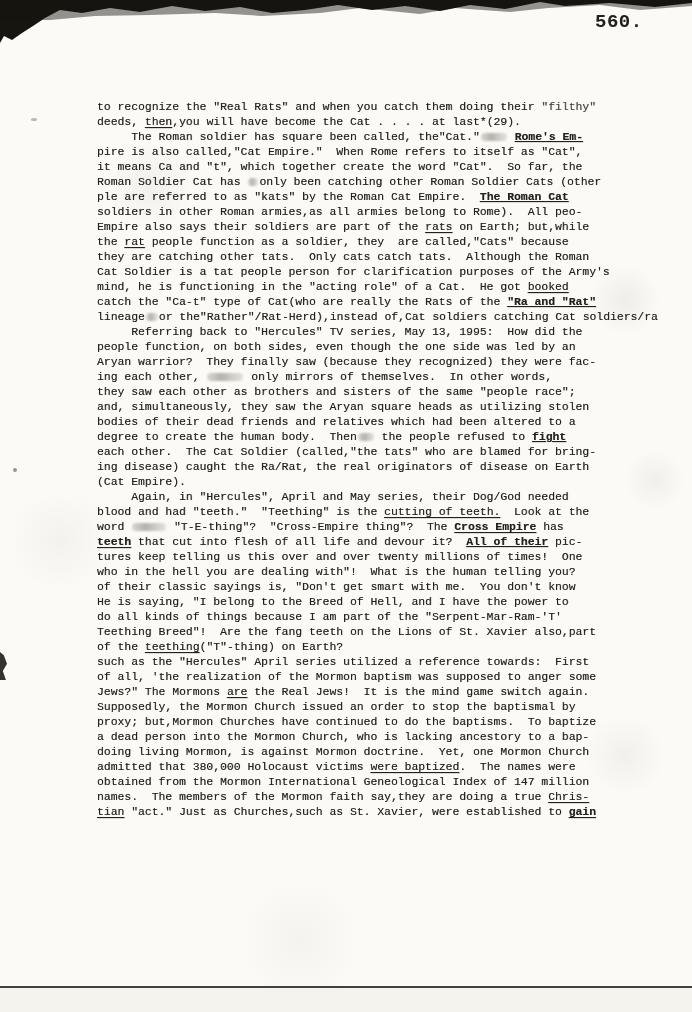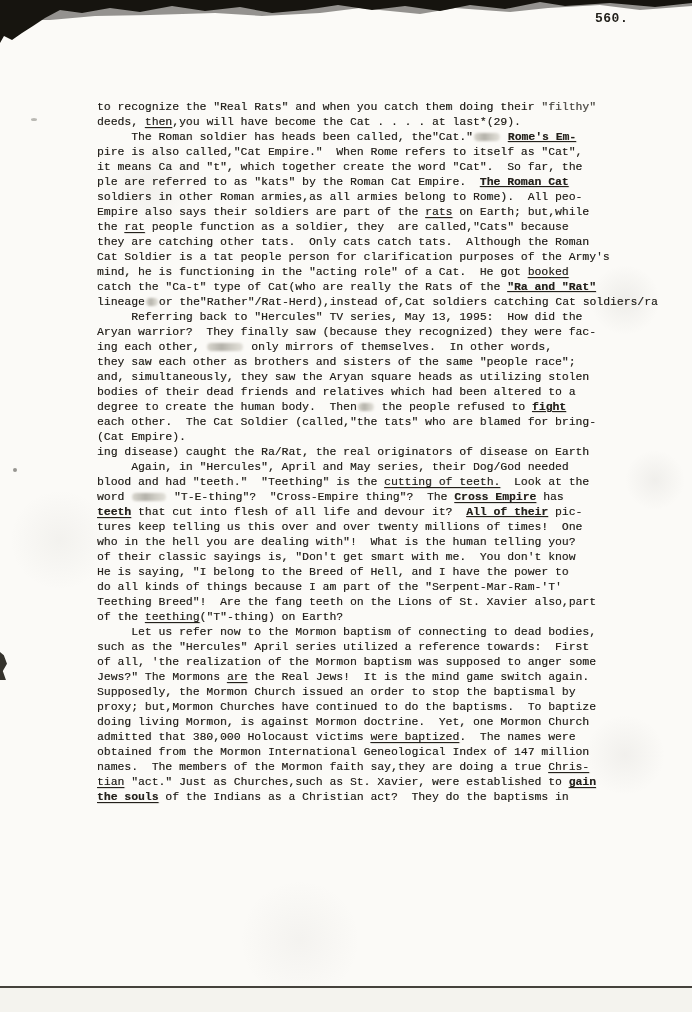--- a/index.html
+++ b/index.html
@@ -42,21 +42,21 @@
   .edge-mark-2 {
     position: absolute; left: 13px; top: 468px; width: 4px; height: 4px;
     background: rgba(70,68,62,0.55); border-radius: 50%;
   }
   .edge-mark-3 {
     position: absolute; left: 31px; top: 118px; width: 6px; height: 3px;
     background: rgba(90,88,80,0.4); border-radius: 50%;
   }
   .page-number {
     position: absolute; left: 595px; top: 11px;
-    font-size: 13px; font-weight: 700; color: #23211c;
+    font-size: 19px; font-weight: 700; color: #23211c;
     letter-spacing: 0.5px;
   }
   .doc {
     position: absolute; left: 97px; top: 100px; width: 595px;
     font-size: 11.4px; line-height: 15px; color: var(--ink, #23201b);
     text-shadow: 0.35px 0.35px 0.25px rgba(40,38,34,0.45);
   }
   .line { white-space: pre; height: 15px; }
   .u { text-decoration-line: underline; text-decoration-thickness: 1.2px; text-underline-offset: 2px; }
   .b { font-weight: 700; text-decoration: underline; }
@@ -78,64 +78,65 @@
 </head>
 <body>
 
 <div class="sheet">
   <div class="top-band"></div>
   <div class="top-band2"></div>
   <div class="page-number">560.</div>
   <div class="doc">
       <div class="line"><span>to recognize the "Real Rats" and when you catch them doing their </span><span class="dim">"filthy"</span></div>
       <div class="line"><span>deeds, </span><span class="u">then</span><span>,you will have become the Cat . . . . at last*(29).</span></div>
-      <div class="line"><span>     The Roman soldier has heads been called, the"Cat."</span><span class="smudge" style="width: 26px;"></span><span> </span><span class="b">Rome's Em-</span></div>
+      <div class="line"><span>     The Roman soldier has square been called, the"Cat."</span><span class="smudge" style="width: 26px;"></span><span> </span><span class="b">Rome's Em-</span></div>
       <div class="line"><span>pire is also called,"Cat Empire."  When Rome refers to itself as "Cat",</span></div>
       <div class="line"><span>it means Ca and "t", which together create the word "Cat".  So far, the</span></div>
+      <div class="line"><span>Roman Soldier Cat has </span><span class="smudge" style="width: 10px;"></span><span>only been catching other Roman Soldier Cats (other</span></div>
       <div class="line"><span>ple are referred to as "kats" by the Roman Cat Empire.  </span><span class="b">The Roman Cat</span></div>
       <div class="line"><span>soldiers in other Roman armies,as all armies belong to Rome).  All peo-</span></div>
       <div class="line"><span>Empire also says their soldiers are part of the </span><span class="u">rats</span><span> on Earth; but,while</span></div>
       <div class="line"><span>the </span><span class="u">rat</span><span> people function as a soldier, they  are called,"Cats" because</span></div>
       <div class="line"><span>they are catching other tats.  Only cats catch tats.  Although the Roman</span></div>
       <div class="line"><span>Cat Soldier is a tat people person for clarification purposes of the Army's</span></div>
       <div class="line"><span>mind, he is functioning in the "acting role" of a Cat.  He got </span><span class="u">booked</span></div>
       <div class="line"><span>catch the "Ca-t" type of Cat(who are really the Rats of the </span><span class="b">"Ra and "Rat"</span></div>
       <div class="line"><span>lineage</span><span class="smudge" style="width: 12px;"></span><span>or the"Rather"/Rat-Herd),instead of,Cat soldiers catching Cat soldiers/ra</span></div>
       <div class="line"><span>     Referring back to "Hercules" TV series, May 13, 1995:  How did the</span></div>
+      <div class="line"><span>people function, on both sides, even though the one side was led by an</span></div>
       <div class="line"><span>Aryan warrior?  They finally saw (because they recognized) they were fac-</span></div>
       <div class="line"><span>ing each other, </span><span class="smudge" style="width: 36px;"></span><span> only mirrors of themselves.  In other words,</span></div>
       <div class="line"><span>they saw each other as brothers and sisters of the same "people race";</span></div>
       <div class="line"><span>and, simultaneously, they saw the Aryan square heads as utilizing stolen</span></div>
       <div class="line"><span>bodies of their dead friends and relatives which had been altered to a</span></div>
       <div class="line"><span>degree to create the human body.  Then</span><span class="smudge" style="width: 16px;"></span><span> the people refused to </span><span class="b">fight</span></div>
       <div class="line"><span>each other.  The Cat Soldier (called,"the tats" who are blamed for bring-</span></div>
+      <div class="line"><span>ing disease) caught the Ra/Rat, the real originators of disease on Earth</span></div>
       <div class="line"><span>(Cat Empire).</span></div>
-      <div class="line"><span>ing disease) caught the Ra/Rat, the real originators of disease on Earth</span></div>
       <div class="line"><span>     Again, in "Hercules", April and May series, their Dog/God needed</span></div>
       <div class="line"><span>blood and had "teeth."  "Teething" is the </span><span class="u">cutting of teeth.</span><span>  Look at the</span></div>
       <div class="line"><span>word </span><span class="smudge" style="width: 34px;"></span><span> "T-E-thing"?  "Cross-Empire thing"?  The </span><span class="u b">Cross Empire</span><span> has</span></div>
       <div class="line"><span class="u b">teeth</span><span> that cut into flesh of all life and devour it?  </span><span class="b">All of their</span><span> pic-</span></div>
       <div class="line"><span>tures keep telling us this over and over twenty millions of times!  One</span></div>
       <div class="line"><span>who in the hell you are dealing with"!  What is the human telling you?</span></div>
       <div class="line"><span>of their classic sayings is, "Don't get smart with me.  You don't know</span></div>
       <div class="line"><span>He is saying, "I belong to the Breed of Hell, and I have the power to</span></div>
       <div class="line"><span>do all kinds of things because I am part of the "Serpent-Mar-Ram-'T'</span></div>
       <div class="line"><span>Teething Breed"!  Are the fang teeth on the Lions of St. Xavier also,part</span></div>
       <div class="line"><span>of the </span><span class="u">teething</span><span>("T"-thing) on Earth?</span></div>
-      <div class="line"><span>     Let us refer now to the Mormon baptism of connecting to dead bodies,</span></div>
       <div class="line"><span>such as the "Hercules" April series utilized a reference towards:  First</span></div>
       <div class="line"><span>of all, 'the realization of the Mormon baptism was supposed to anger some</span></div>
       <div class="line"><span>Jews?" The Mormons </span><span class="u">are</span><span> the Real Jews!  It is the mind game switch again.</span></div>
       <div class="line"><span>Supposedly, the Mormon Church issued an order to stop the baptismal by</span></div>
       <div class="line"><span>proxy; but,Mormon Churches have continued to do the baptisms.  To baptize</span></div>
+      <div class="line"><span>a dead person into the Mormon Church, who is lacking ancestory to a bap-</span></div>
       <div class="line"><span>doing living Mormon, is against Mormon doctrine.  Yet, one Mormon Church</span></div>
       <div class="line"><span>admitted that 380,000 Holocaust victims </span><span class="u">were baptized</span><span>.  The names were</span></div>
       <div class="line"><span>obtained from the Mormon International Geneological Index of 147 million</span></div>
       <div class="line"><span>names.  The members of the Mormon faith say,they are doing a true </span><span class="u">Chris-</span></div>
       <div class="line"><span class="u">tian</span><span> "act." Just as Churches,such as St. Xavier, were established to </span><span class="u b">gain</span></div>
-      <div class="line"><span class="u b">the souls</span><span> of the Indians as a Christian act?  They do the baptisms in</span></div>
     </div>
   <div class="edge-mark-1"></div>
   <div class="edge-mark-2"></div>
   <div class="edge-mark-3"></div>
   <div class="bottom-line"></div>
   <div class="bottom-area"></div>
 </div>
 
 </body></html>

